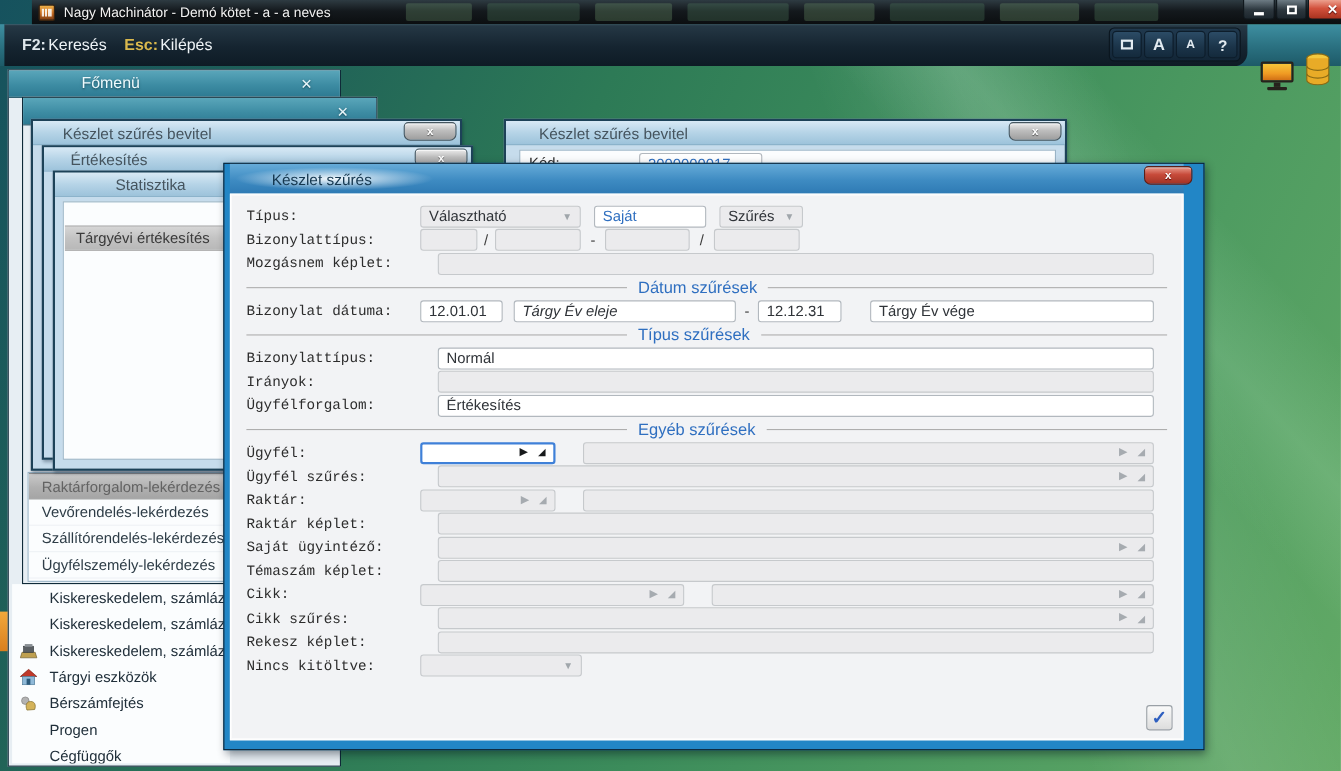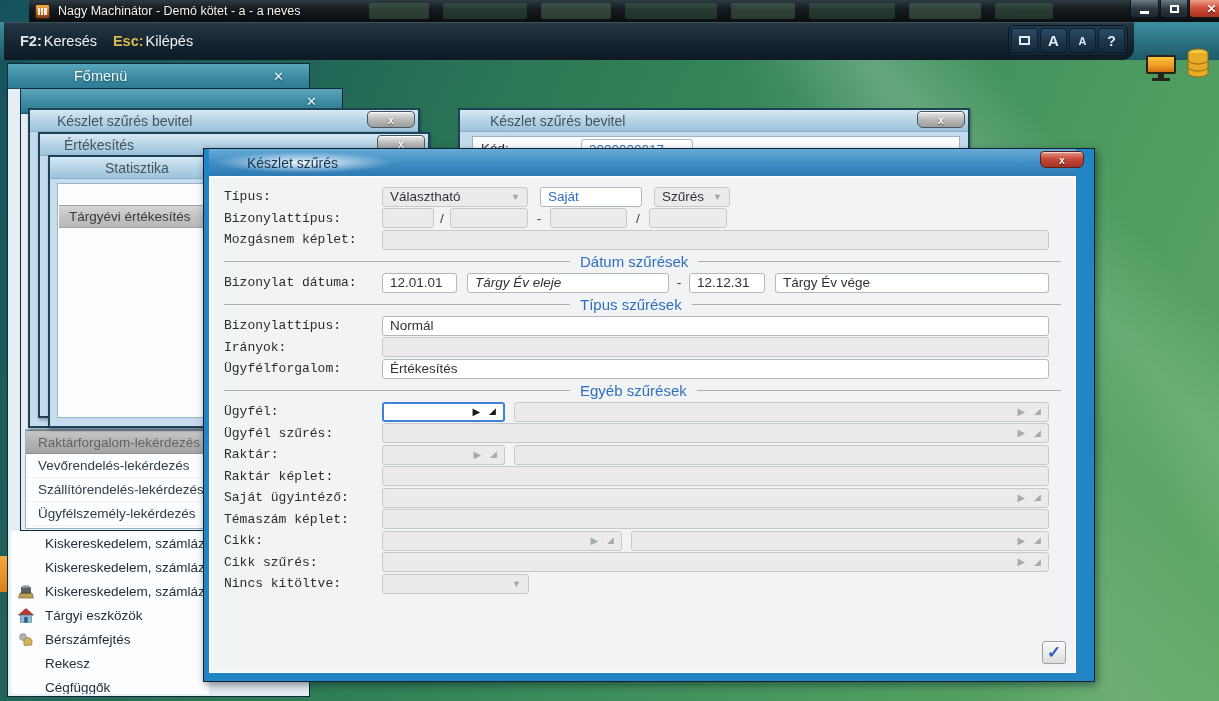--- a/index.html
+++ b/index.html
@@ -97,21 +97,21 @@
   .dcontent{position:relative;height:497px;background:#f2f3f5;border:1px solid #ffffff;
     box-shadow:inset 0 0 0 1px rgba(255,255,255,.6);padding:8px 14px 0 14px;overflow:hidden;}
   .drow{display:flex;align-items:center;height:20px;margin:1.5px 0;}
   .dlabel{flex:0 0 158px;font-size:13px;color:#2c2c2c;white-space:nowrap;font-family:Liberation Mono, monospace;}
   .fzone{display:flex;align-items:center;width:667px;}
   .fld{height:20px;border:1px solid #c6c9cc;border-radius:3px;background:#ebebed;display:flex;align-items:center;
     font-size:13.5px;color:#2f3338;padding:0 7px;position:relative;}
   .fld.white{background:#ffffff;border-color:#b2b8be;}
   .fld.blue-text{color:#2f6fc0;}
   .fld.focus{border:2px solid #3f80d8;background:#fff;}
-  .wide{flex:1;}
+  .wide{flex:1;margin-left:16px;}
   .sep{font-size:13.5px;color:#3c3c3c;text-align:center;}
   .arrset{margin-left:auto;display:flex;align-items:center;gap:9px;padding-left:6px;}
   .arr-open{font-size:10px;line-height:1;} .arr-corner{font-size:9px;line-height:1;}
   .arr-dark{color:#17191b;} .arr-gray{color:#a6abb0;}
   .dd{margin-left:auto;font-size:9px;color:#a0a6ab;padding-left:6px;}
   .dsection{display:flex;align-items:center;height:17px;margin:3px 0;}
   .dsection .ln{height:0;border-top:1px solid #aeaeae;flex:1;}
   .dsection .ln.l{flex:0 0 346px;} 
   .dsection .st{color:#2f6fc0;font-size:15px;margin:0 10px;white-space:nowrap;}
   .okbtn{position:absolute;right:9px;bottom:8px;width:24px;height:23px;border:1px solid #9aa0a6;border-radius:3px;
@@ -169,21 +169,21 @@
         <span class="ic">
           <svg width="16" height="15" viewBox="0 0 16 15">
               <circle cx="5" cy="5" r="3.4" fill="#b3b3b3" stroke="#7e7e7e" stroke-width="0.6"></circle>
               <path d="M8 6 C13.5 4.5 15 9 13.5 13 L6.5 13.5 C5 9.5 6 7 8 6 Z" fill="#d4b35a" stroke="#8a7430" stroke-width="0.7"></path>
             </svg>
         </span>
           <span class="ml">Bérszámfejtés</span>
         </div>
       <div class="mitem">
           <span class="ic"></span>
-          <span class="ml">Rekesz</span>
+          <span class="ml">Progen</span>
         </div>
       <div class="mitem">
           <span class="ic"></span>
           <span class="ml">Cégfüggők</span>
         </div>
     </div>
   </div>
 
   <div class="twin" style="left:20px;top:88px;width:323px;height:443px;z-index:2;">
     <div class="tbar">
@@ -445,20 +445,26 @@
         <div class="fzone">
           <div class="fld wide">
             <span class="arrset">
                 <span class="arr-open arr-gray">▶</span>
                 <span class="arr-corner arr-gray">◢</span>
               </span>
           </div>
         </div>
       </div>
 
+      <div class="drow">
+        <span class="dlabel">Rekesz képlet:</span>
+        <div class="fzone">
+            <div class="fld wide"></div>
+          </div>
+      </div>
 
       <div class="drow">
         <span class="dlabel">Nincs kitöltve:</span>
         <div class="fzone">
           <div class="fld" style="flex:0 0 147px;">
             <span class="dd">▼</span>
           </div>
         </div>
       </div>
 

